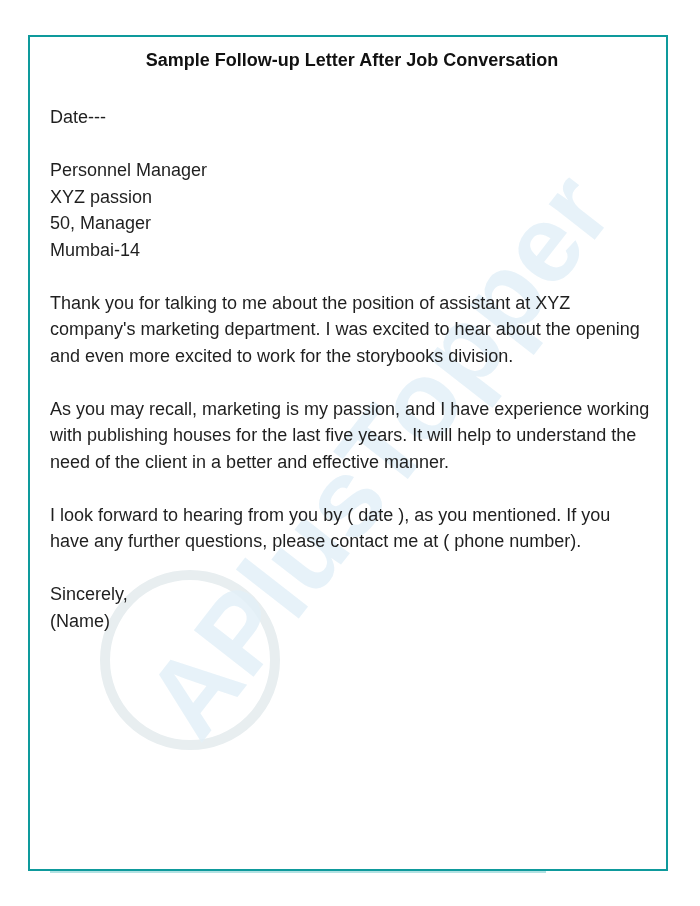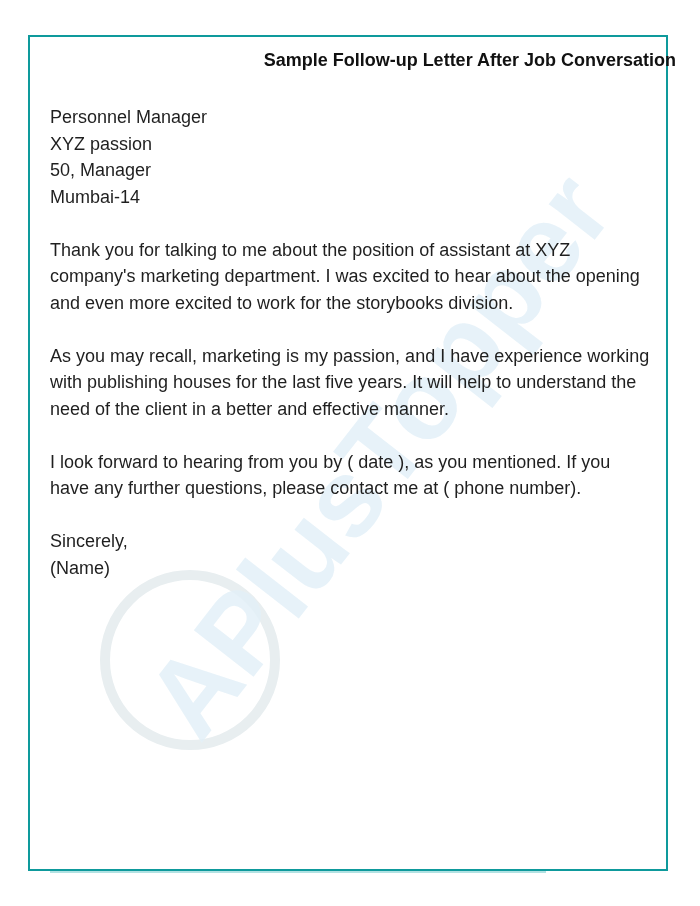--- a/index.html
+++ b/index.html
@@ -1,37 +1,38 @@
 <!DOCTYPE html>
 <html><head>
 <meta charset="utf-8">
 <style>
   html, body { margin: 0; padding: 0; background: #ffffff; }
   body { width: 700px; height: 906px; position: relative; overflow: hidden; font-family: "Liberation Sans", "DejaVu Sans", sans-serif; color: #1a1a1a; }
   .frame { position: absolute; left: 28px; top: 35px; width: 640px; height: 836px; border: 2px solid #0e9a9c; box-sizing: border-box; }
   .frame::after { content: ""; position: absolute; left: 20px; right: 120px; bottom: -4px; height: 2px; background: #7fcfd0; opacity: 0.6; }
   .watermark { position: absolute; left: 0; top: 0; width: 700px; height: 906px; pointer-events: none; }
-  .title { position: absolute; left: 28px; width: 648px; top: 50px; text-align: right; font-weight: bold; font-size: 18px; color: #111; }
+  .title { position: absolute; left: 28px; width: 648px; top: 50px; text-align: center; font-weight: bold; font-size: 18px; color: #111; }
   .content { position: absolute; left: 50px; top: 104px; width: 600px; font-size: 18px; line-height: 26.5px; color: #1f1f1f; }
   .content p { margin: 0 0 26.5px 0; }
   .line { display: block; }
 </style>
 </head>
 <body>
 
 <div class="frame"></div>
 
 <svg class="watermark" viewBox="0 0 700 906">
   <circle cx="190" cy="660" r="85" fill="none" stroke="#e8eef0" stroke-width="10"></circle>
   <text x="0" y="0" transform="translate(200,745) rotate(-52)" font-family="Liberation Sans, sans-serif" font-weight="bold" font-size="110" fill="#e3f0f8" opacity="0.85">APlusTopper</text>
 </svg>
 
 <div class="title">Sample Follow-up Letter After Job Conversation</div>
 
 <div class="content">
+  <p>Date---</p>
   <p>
     <span class="line">Personnel Manager</span>
     <span class="line">XYZ passion</span>
     <span class="line">50, Manager</span>
     <span class="line">Mumbai-14</span>
   </p>
   <p>Thank you for talking to me about the position of assistant at XYZ company's marketing department. I was excited to hear about the opening and even more excited to work for the storybooks division.</p>
   <p>As you may recall, marketing is my passion, and I have experience working with publishing houses for the last five years. It will help to understand the need of the client in a better and effective manner.</p>
   <p>I look forward to hearing from you by ( date ), as you mentioned. If you have any further questions, please contact me at ( phone number).</p>
   <p>

